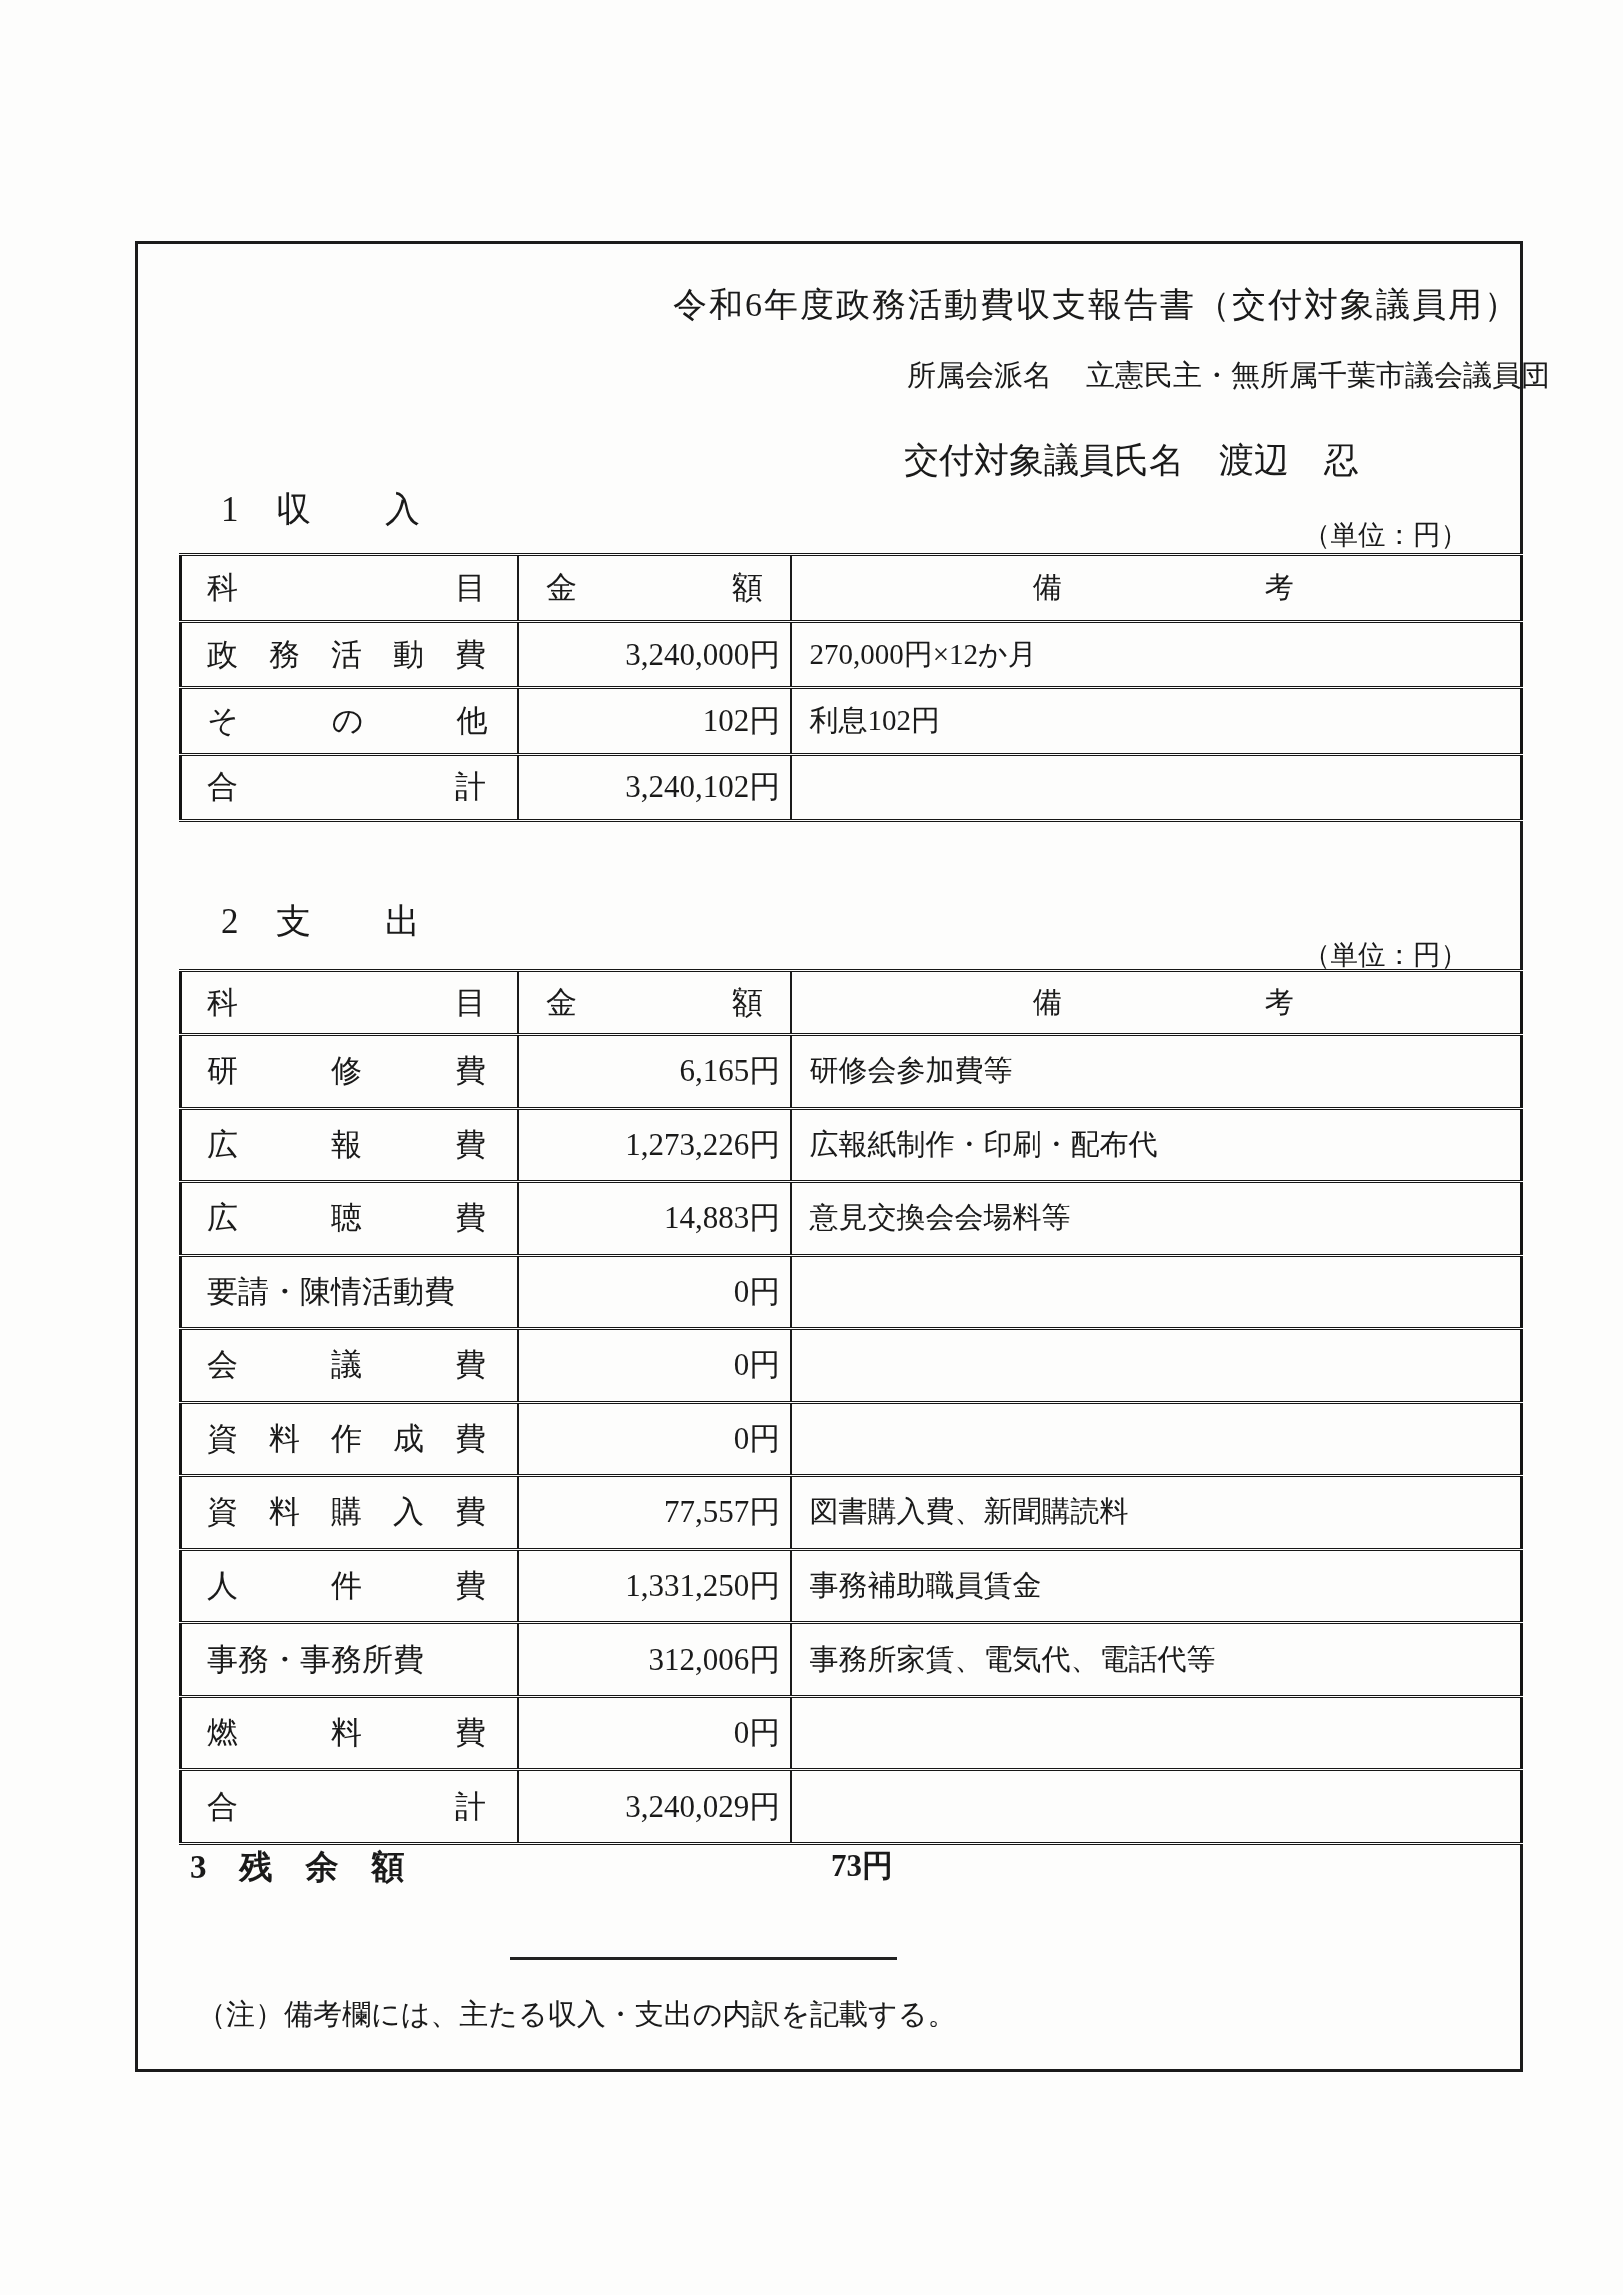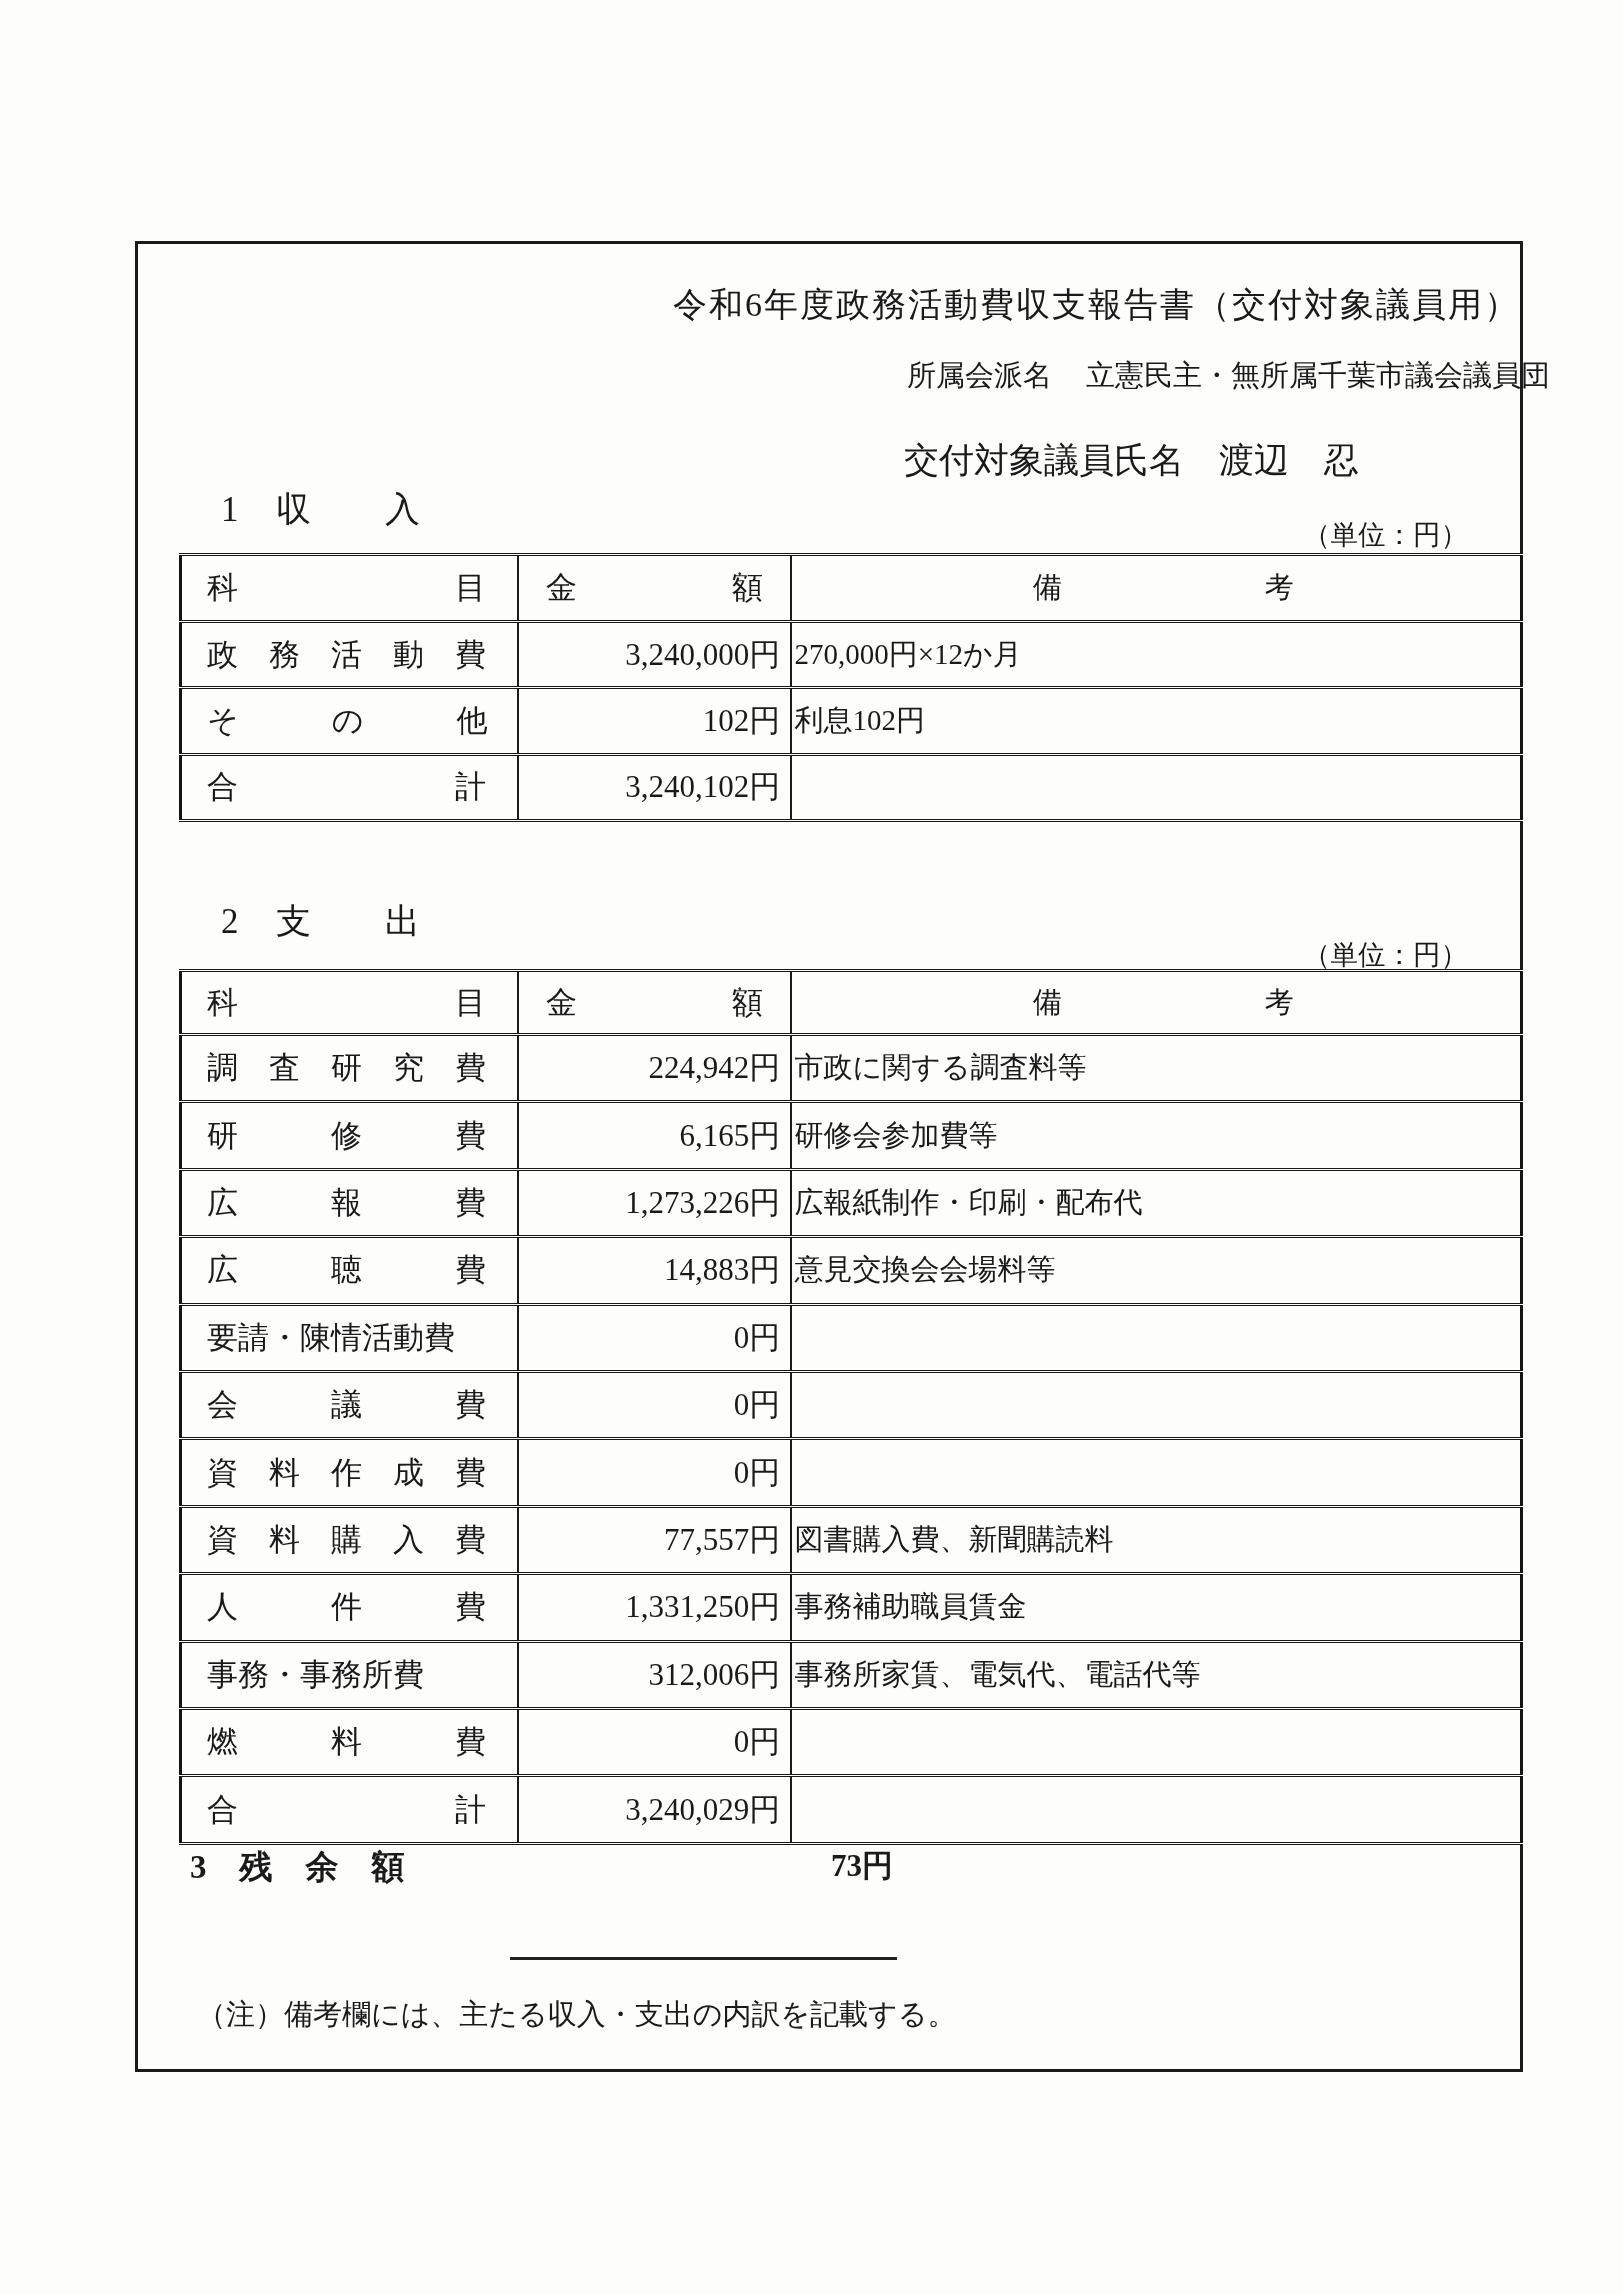--- a/index.html
+++ b/index.html
@@ -27,21 +27,21 @@
   }
   table.report td,table.report th{
     border-left:2px solid #1b1b1b;border-right:2px solid #1b1b1b;
     border-top:3.9px double #161616;border-bottom:3.9px double #161616;
     font-weight:normal;overflow:hidden;white-space:nowrap;box-sizing:border-box;
     vertical-align:middle;
   }
   table.report{border:3.3px solid #141414;}
   .col-subject{width:337px;text-align:left;padding-left:25px;font-size:31px;}
   .col-amount{width:273px;text-align:right;padding-right:9.2px;font-size:31px;margin-left:36px;}
-  .col-remarks{width:731px;text-align:left;padding-left:3px;font-size:29px;}
+  .col-remarks{width:731px;text-align:left;padding-left:18px;font-size:29px;}
   th.col-amount{text-align:center;padding-right:0;}
   th.col-remarks{text-align:center;padding-left:16px;}
   .balance-row{position:absolute;top:1601px;left:0;width:100%;height:59px;font-weight:bold;}
   .balance-heading{position:absolute;left:52px;top:0;font-size:33px;white-space:nowrap;}
   .balance-value{position:absolute;left:372px;top:0;width:383px;text-align:right;font-size:31px;white-space:nowrap;}
   .balance-underline{position:absolute;left:372px;top:1713px;width:387px;height:3.3px;background:#222;}
   .footnote{position:absolute;left:59px;top:1751px;font-size:29px;white-space:nowrap;}
 </style>
 </head>
 <body>
@@ -101,25 +101,20 @@
           <col style="width:273px">
           <col style="width:731px">
         </colgroup>
       <tbody>
           <tr style="height:64px;">
         <th class="col-subject">科　　　　　　　目</th>
         <th class="col-amount">金　　　　　額</th>
         <th class="col-remarks">備　　　　　　　考</th>
       </tr>
       <tr>
-        <td class="col-subject">調　査　研　究　費</td>
-        <td class="col-amount">224,942円</td>
-        <td class="col-remarks">市政に関する調査料等</td>
-      </tr>
-      <tr>
         <td class="col-subject">研　　　修　　　費</td>
         <td class="col-amount">6,165円</td>
         <td class="col-remarks">研修会参加費等</td>
       </tr>
       <tr>
         <td class="col-subject">広　　　報　　　費</td>
         <td class="col-amount">1,273,226円</td>
         <td class="col-remarks">広報紙制作・印刷・配布代</td>
       </tr>
       <tr>

